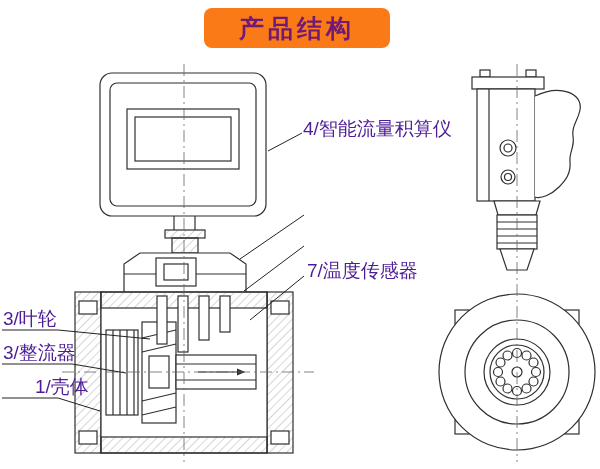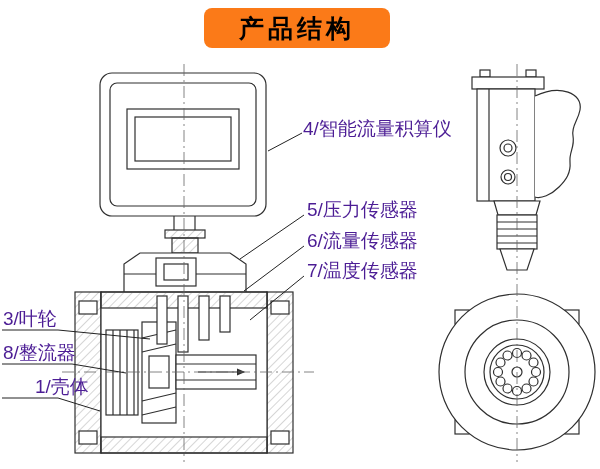--- a/index.html
+++ b/index.html
@@ -176,25 +176,23 @@
       <polyline points="302,133 268,151"></polyline>
       <polyline points="304,215 240,259"></polyline>
       <polyline points="304,246 244,291"></polyline>
       <polyline points="304,276 250,320"></polyline>
       <polyline points="2,330 58,330 150,339"></polyline>
       <polyline points="2,364 72,364 126,373"></polyline>
       <polyline points="2,398 58,398 100,411"></polyline>
     </g>
   </svg>
 
-  <div class="banner" style="background: rgb(251, 122, 24); color: #000000;">
+  <div class="banner" style="background: rgb(251, 122, 24); color: #701a75;">
     <span>产品结构</span>
   </div>
 
   <div id="l4" class="callout">4/智能流量积算仪</div>
-  <div id="l5" class="callout">5/压力传感器</div>
-  <div id="l6" class="callout">6/流量传感器</div>
   <div id="l7" class="callout">7/温度传感器</div>
   <div id="l3" class="callout">3/叶轮</div>
-  <div id="l2" class="callout">8/整流器</div>
+  <div id="l2" class="callout">3/整流器</div>
   <div id="l1" class="callout">1/壳体</div>
 
 </div>
 
 </body></html>

